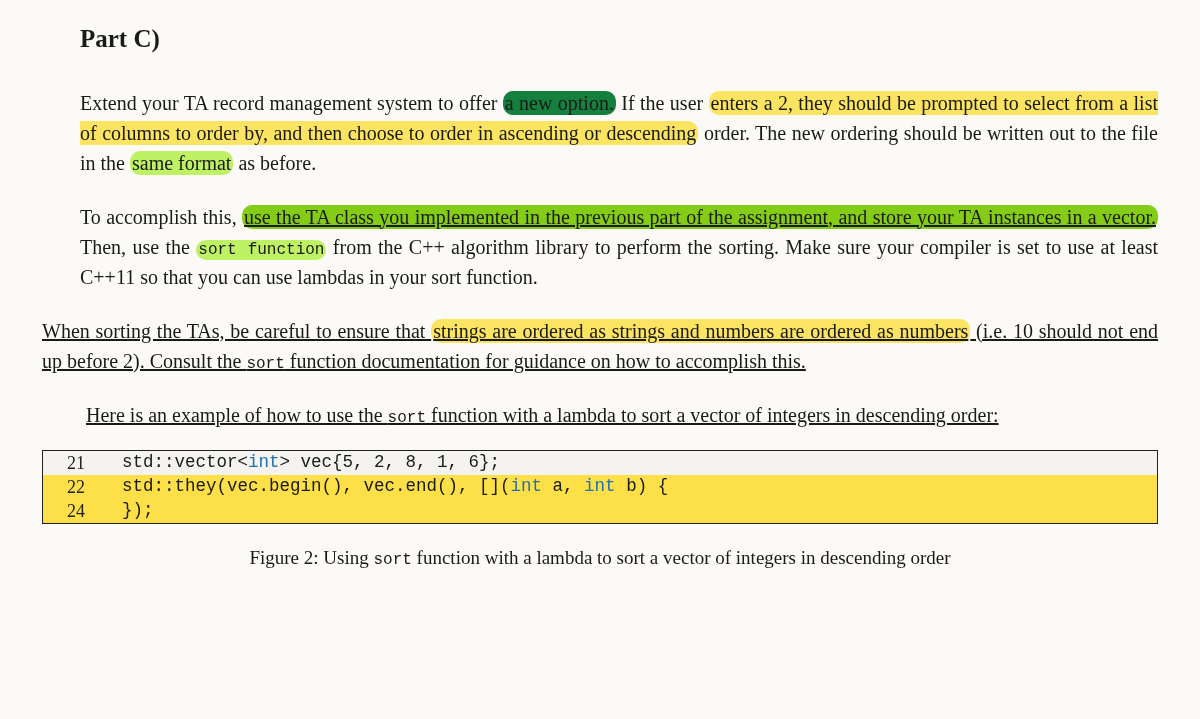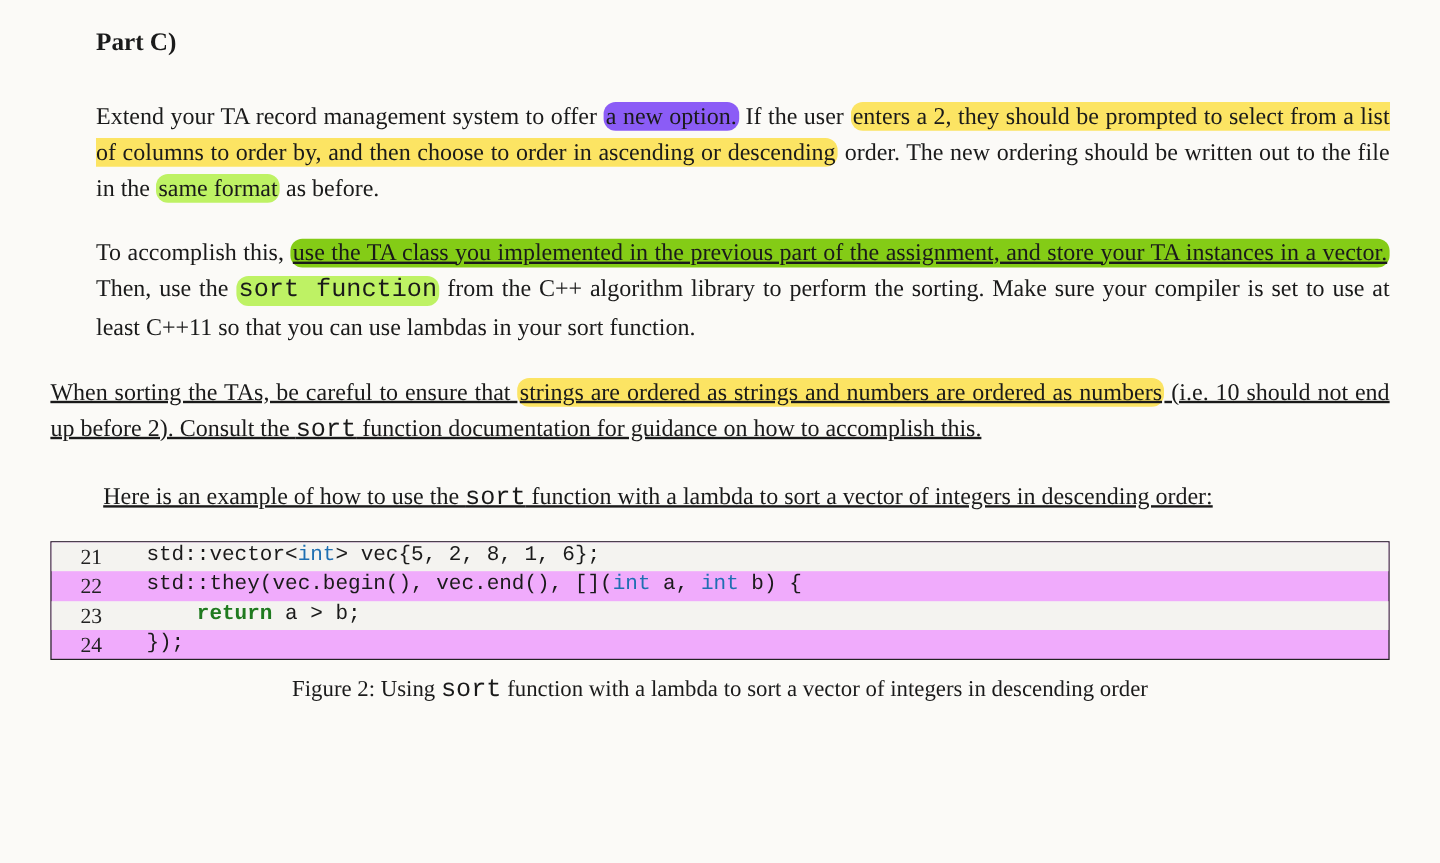--- a/index.html
+++ b/index.html
@@ -8,71 +8,71 @@
     font-family: "Times New Roman", Georgia, serif;
     font-size: 20px;
     line-height: 1.5;
     color: #1a1a1a;
     background: #fbfaf7;
     width: 1200px;
     box-sizing: border-box;
   }
   .heading {
     font-weight: bold;
-    font-size: 21px;
+    font-size: 25px;
     margin: 0 0 30px 38px;
   }
   .para-indent {
     margin: 0 0 24px 38px;
     text-align: justify;
   }
   .para-full {
     margin: 24px 0 20px 0;
     text-align: justify;
     text-decoration: underline;
   }
   .hl {
     border-radius: 10px;
     padding: 1px 2px;
   }
-  .hl-orange { background-color: #8b5cf6; }
+  .hl-orange { background-color: #15803d; }
   .hl-yellow { background-color: #fce463; }
   .hl-yellow2 { background-color: #bef264; }
   .hl-pink   { background-color: #84cc16; text-decoration: underline; }
   .code-inline {
     font-family: "Courier New", monospace;
-    font-size: 21px;
+    font-size: 16px;
   }
   .code-box {
     border: 1px solid #222;
     margin-top: 4px;
     font-family: "Courier New", monospace;
     font-size: 17.5px;
-    background: #f0abfc;
+    background: #fde047;
   }
   .code-line {
     display: flex;
     white-space: pre;
     line-height: 1.35;
   }
   .code-line.alt { background: #f4f3f0; }
   .ln {
     width: 42px;
     text-align: right;
     padding-right: 16px;
     color: #222;
     font-family: "Times New Roman", serif;
     font-size: 18px;
   }
   .code-text { flex: 1; }
   .k-type { color: #1f6fb2; }
   .k-kw   { color: #1f7a1f; font-weight: bold; }
   .caption {
     text-align: center;
-    margin-top: 10px;
+    margin-top: 20px;
     font-size: 19px;
   }
 </style>
 </head>
 <body>
 
 <div class="heading">Part C)</div>
 
 <p class="para-indent">
   <span>Extend your TA record management system to offer </span><span class="hl hl-orange">a new option.</span><span> If the user </span><span class="hl hl-yellow">enters a 2, they should be prompted to select from a list of columns to order by, and then choose to order in ascending or descending</span><span> order. The new ordering should be written out to the file in the </span><span class="hl hl-yellow2">same format</span><span> as before.</span>
@@ -92,24 +92,20 @@
 
 <div class="code-box">
   <div class="code-line alt">
     <span class="ln">21</span>
     <span class="code-text"><span>  std::vector&lt;</span><span class="k-type">int</span><span>&gt; vec{5, 2, 8, 1, 6};</span></span>
   </div>
   <div class="code-line">
     <span class="ln">22</span>
     <span class="code-text"><span>  std::they(vec.begin(), vec.end(), [](</span><span class="k-type">int</span><span> a, </span><span class="k-type">int</span><span> b) {</span></span>
   </div>
-  <div class="code-line alt">
-    <span class="ln">23</span>
-    <span class="code-text"><span>      </span><span class="k-kw">return</span><span> a &gt; b;</span></span>
-  </div>
   <div class="code-line">
     <span class="ln">24</span>
     <span class="code-text">  });</span>
   </div>
 </div>
 
 <div class="caption">
   <span>Figure 2: Using </span><span class="code-inline">sort</span><span> function with a lambda to sort a vector of integers in descending order</span>
 </div>
 

